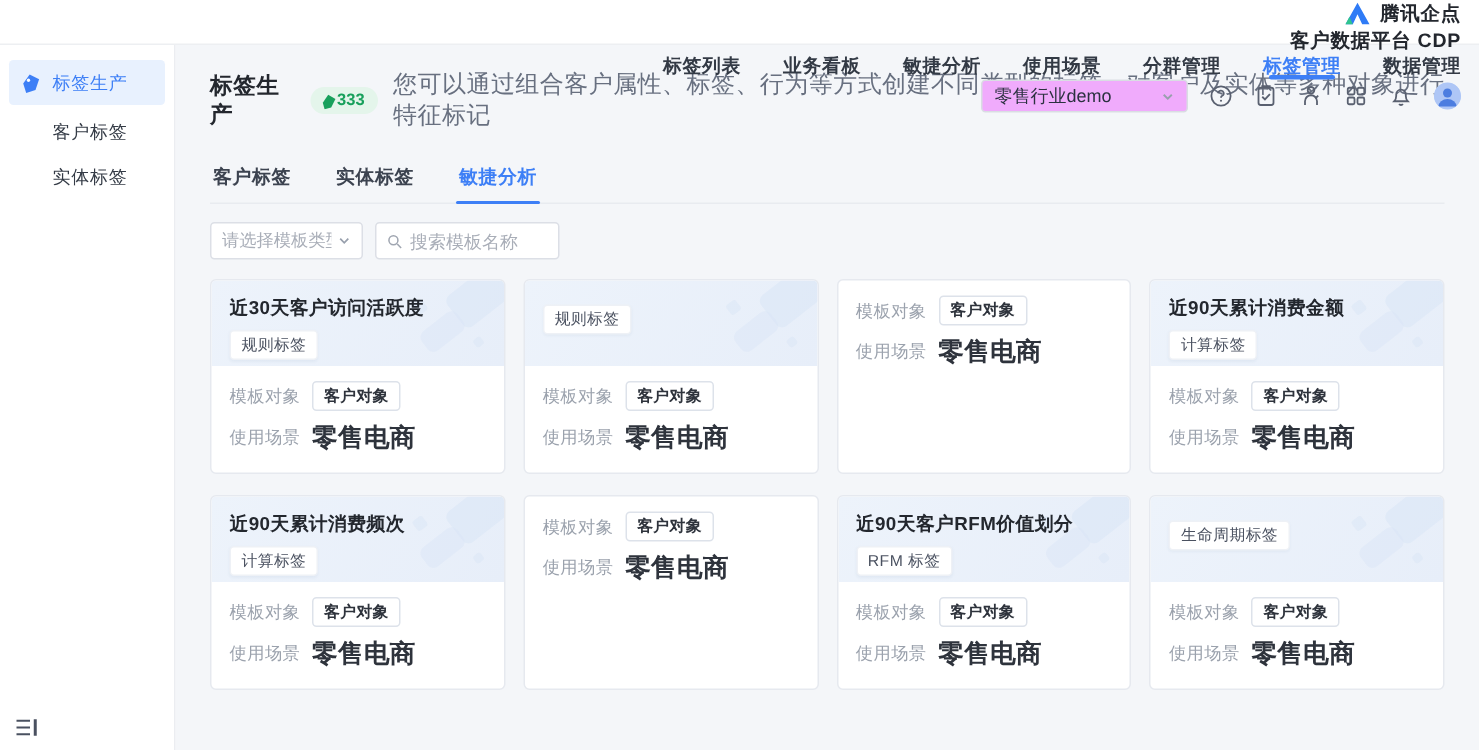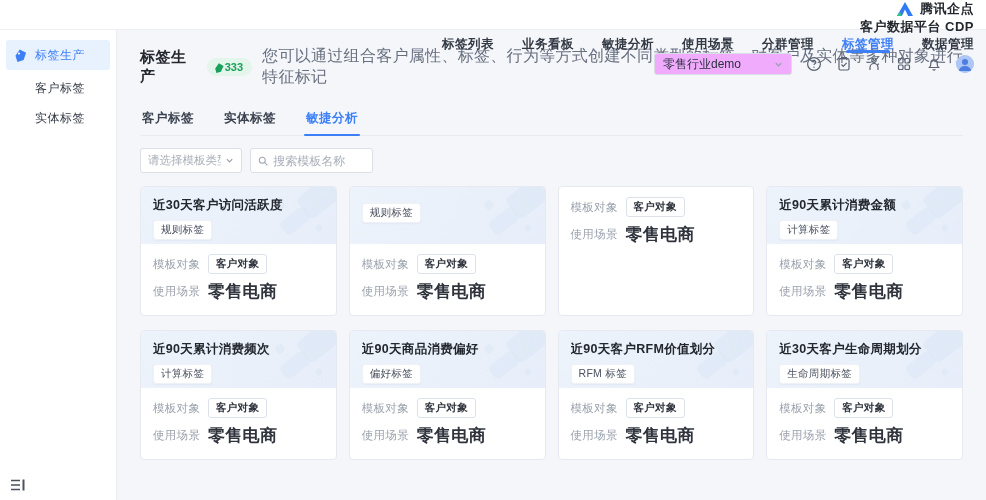--- a/index.html
+++ b/index.html
@@ -335,25 +335,20 @@
               <span class="obj-chip">客户对象</span>
             </div>
           <div class="meta-row">
               <span class="meta-label">使用场景</span>
               <span class="meta-value">零售电商</span>
             </div>
         </div>
       </div>
 
       <div class="card">
-        <div class="card-head">
-          <span class="deco d1"></span><span class="deco d2"></span><span class="deco d3"></span><span class="deco d4"></span>
-          <div class="card-title">近90天商品消费偏好</div>
-          <span class="tag-chip">偏好标签</span>
-        </div>
         <div class="card-body">
           <div class="meta-row">
               <span class="meta-label">模板对象</span>
               <span class="obj-chip">客户对象</span>
             </div>
           <div class="meta-row">
               <span class="meta-label">使用场景</span>
               <span class="meta-value">零售电商</span>
             </div>
         </div>
@@ -373,21 +368,20 @@
           <div class="meta-row">
               <span class="meta-label">使用场景</span>
               <span class="meta-value">零售电商</span>
             </div>
         </div>
       </div>
 
       <div class="card">
         <div class="card-head">
           <span class="deco d1"></span><span class="deco d2"></span><span class="deco d3"></span><span class="deco d4"></span>
-          <div class="card-title">近30天客户生命周期划分</div>
           <span class="tag-chip">生命周期标签</span>
         </div>
         <div class="card-body">
           <div class="meta-row">
               <span class="meta-label">模板对象</span>
               <span class="obj-chip">客户对象</span>
             </div>
           <div class="meta-row">
               <span class="meta-label">使用场景</span>
               <span class="meta-value">零售电商</span>

